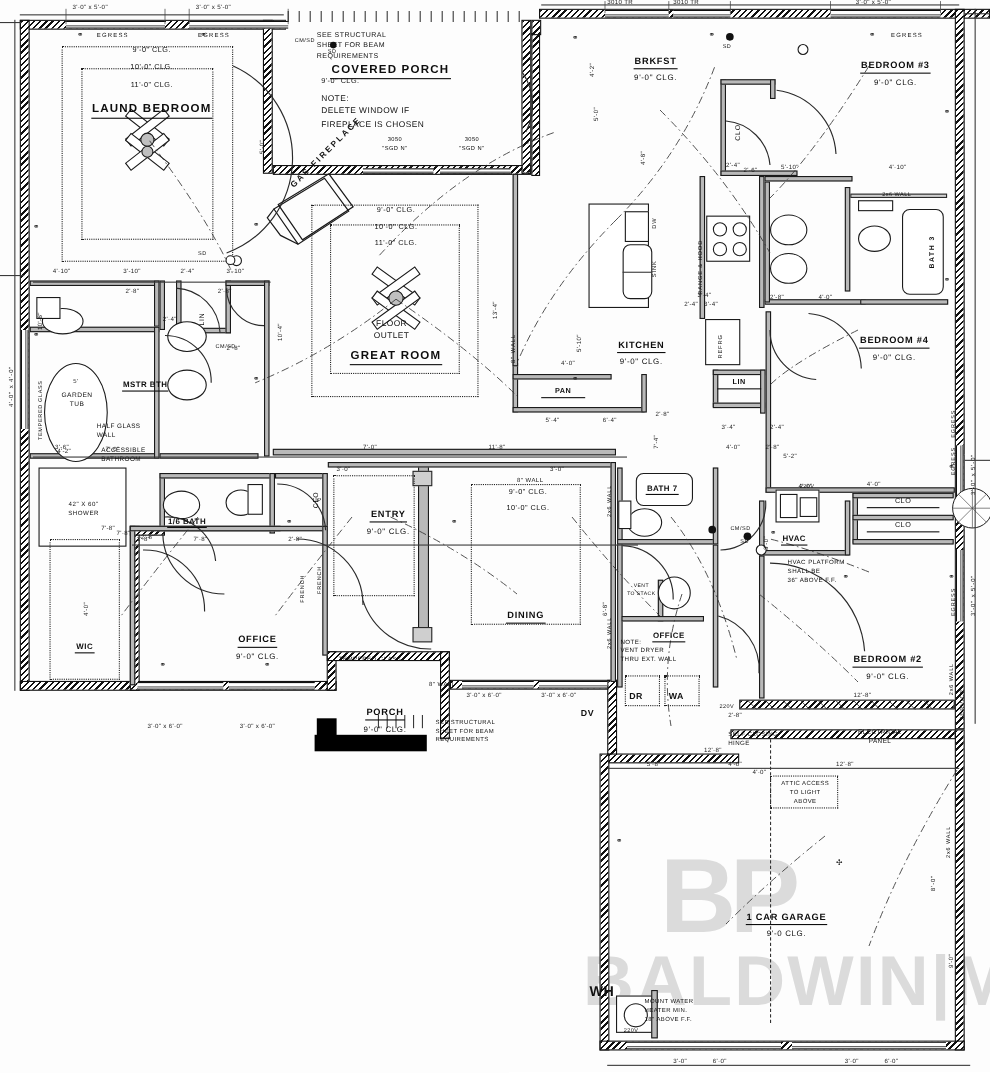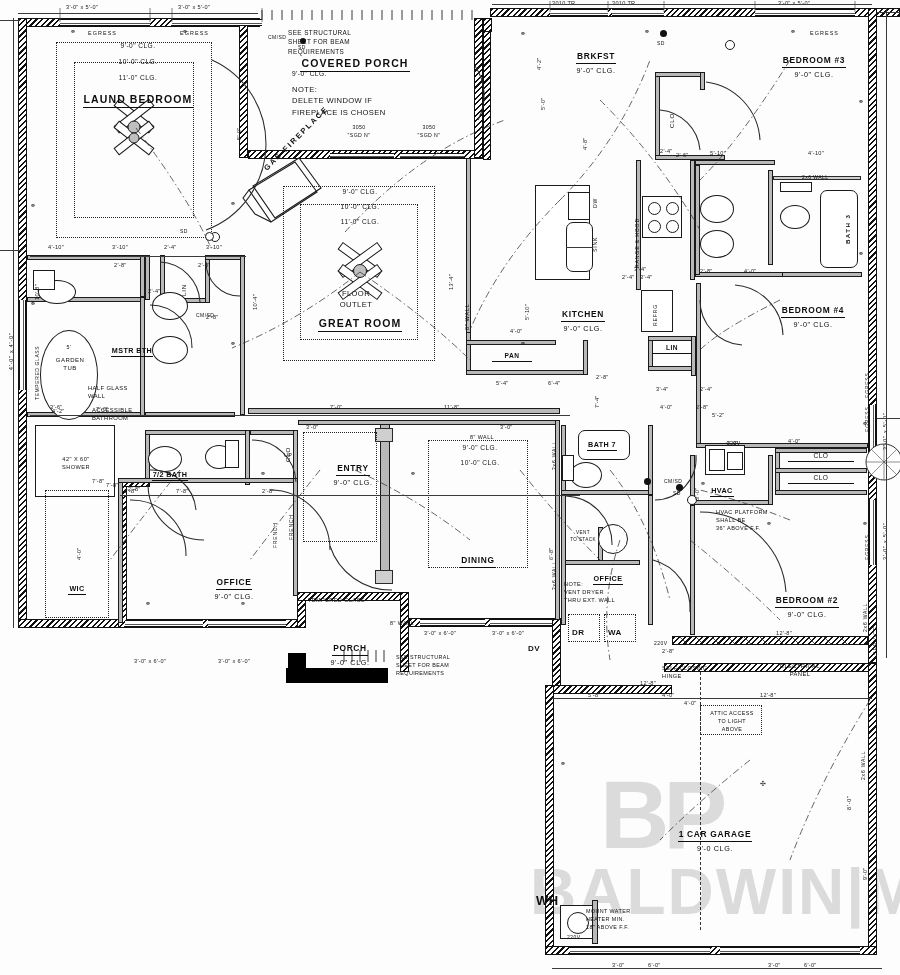--- a/index.html
+++ b/index.html
@@ -557,21 +557,21 @@
 
   <div class="rm tiny" style="left:572px;top:432px;width:60px;">
     <span class="nm">BATH 7</span>
   </div>
 
   <div class="rm tiny" style="left:95px;top:338px;width:74px;">
     <span class="nm">MSTR BTH</span>
   </div>
 
   <div class="rm tiny" style="left:140px;top:462px;width:60px;">
-    <span class="nm">7/2 BATH</span>
+    <span class="nm">1/6 BATH</span>
   </div>
 
   <div class="rm tiny" style="left:56px;top:576px;width:42px;">
     <span class="nm">WIC</span>
   </div>
 
   <div class="rm small" style="left:196px;top:570px;width:76px;">
     <span class="nm">OFFICE</span>
     <span class="cl">9'-0" CLG.</span>
   </div>

